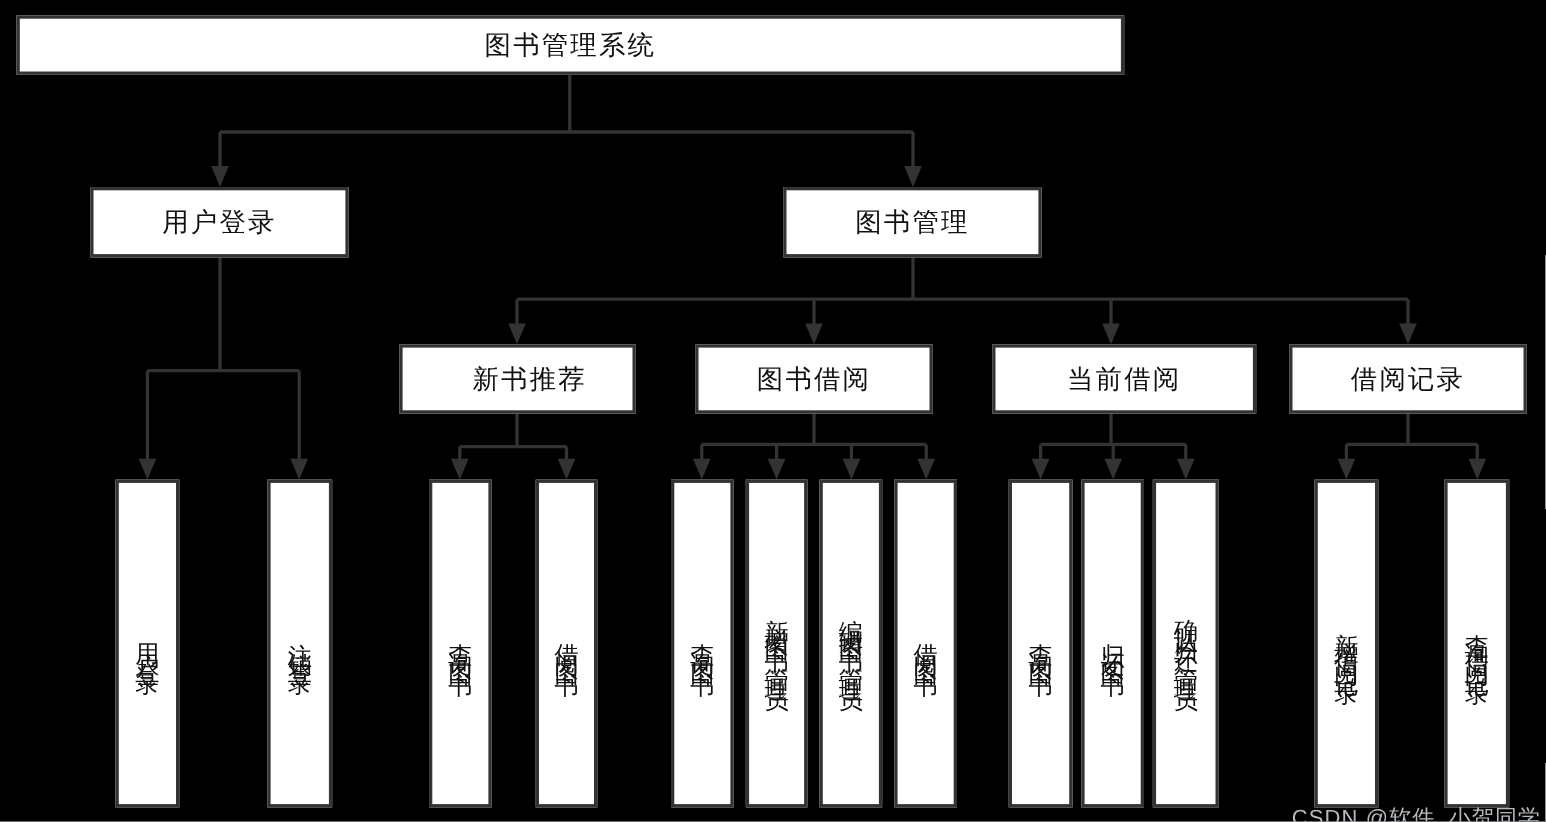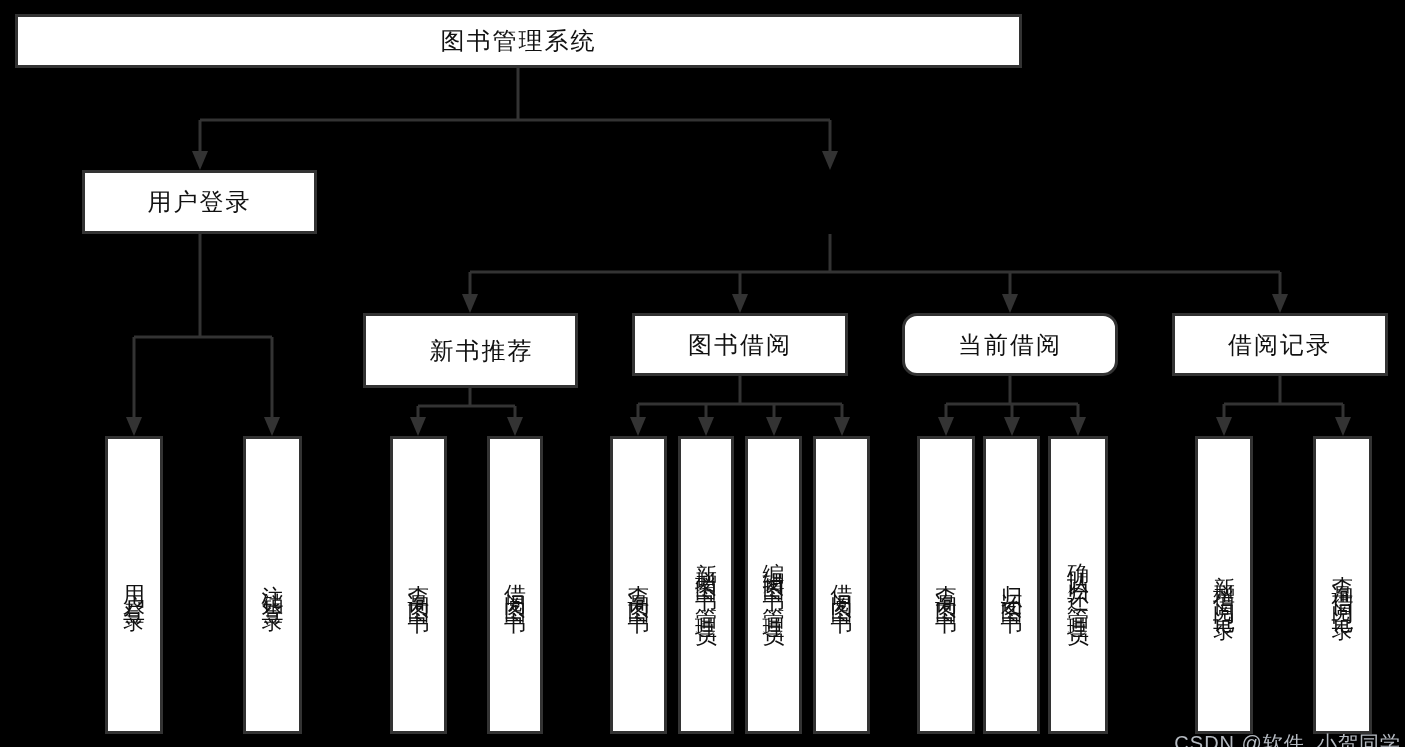--- a/index.html
+++ b/index.html
@@ -88,28 +88,31 @@
     </g>
   </svg>
 
   <div class="box" style="left:15px; top:14px; width:1007px; height:54px;">
     <span>图书管理系统</span>
   </div>
 
   <div class="box" style="left:82px; top:170px; width:235px; height:64px;">
     <span>用户登录</span>
   </div>
+  <div class="box" style="left:712px; top:170px; width:235px; height:64px;">
+    <span>图书管理</span>
+  </div>
 
-  <div class="box" style="left:363px; top:313px; width:215px; height:75px;padding-left:22px;">
+  <div class="box" style="left:363px; top:313px; width:215px; height:63px;padding-left:22px;">
     <span>新书推荐</span>
   </div>
   <div class="box" style="left:632px; top:313px; width:216px; height:63px;">
     <span>图书借阅</span>
   </div>
-  <div class="box" style="left:902px; top:313px; width:216px; height:63px;border-radius:15px;">
+  <div class="box" style="left:902px; top:313px; width:240px; height:63px;">
     <span>当前借阅</span>
   </div>
   <div class="box" style="left:1172px; top:313px; width:216px; height:63px;">
     <span>借阅记录</span>
   </div>
 
   <div class="box leaf" style="left:105px; top:436px; width:58px; height:298px;">
     <span class="vtext">用户登录</span>
   </div>
   <div class="box leaf" style="left:243px; top:436px; width:59px; height:298px;">

